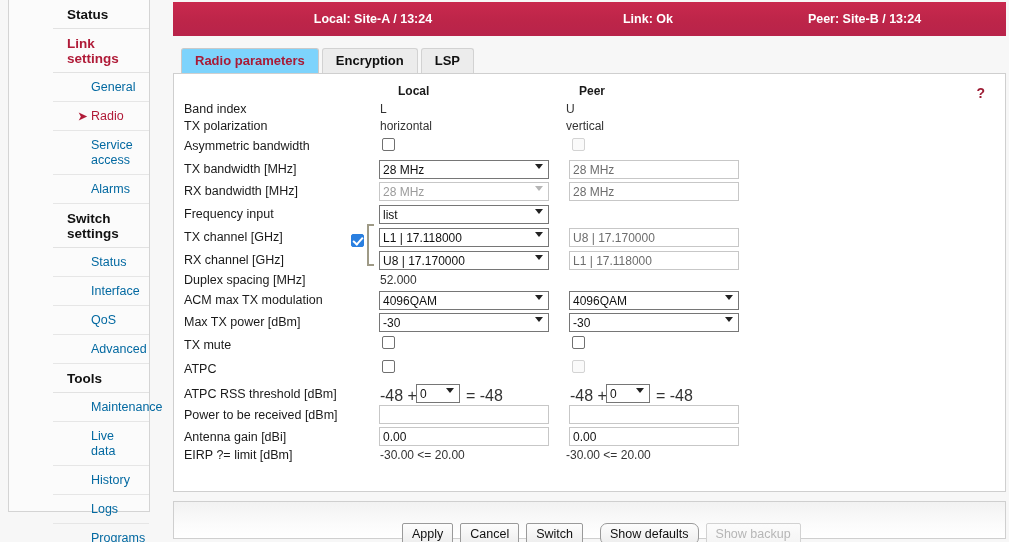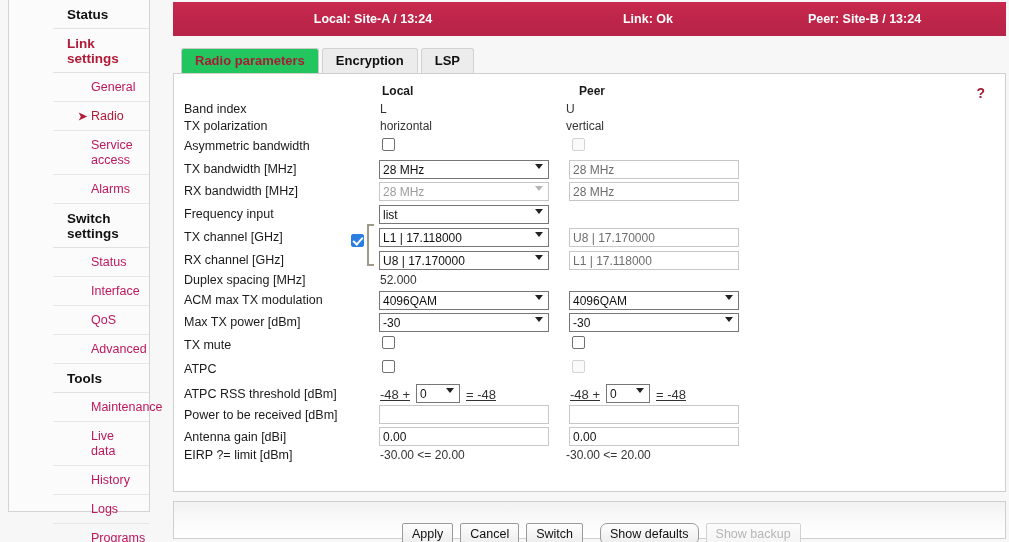--- a/index.html
+++ b/index.html
@@ -23,21 +23,21 @@
     padding-left: 44px;
   }
   .nav-group {
     font-weight: bold; font-size: 13.5px; color: #111;
     padding: 7px 10px 6px 14px;
     border-bottom: 1px solid #e2e2e2;
     line-height: 15px;
   }
   .nav-group.accent { color: #b01b38; }
   .nav-item {
-    font-size: 12.5px; color: #be185d;
+    font-size: 12.5px; color: #0369a1;
     padding: 7px 8px 6px 38px;
     border-bottom: 1px solid #e6e6e6;
     line-height: 15px;
     cursor: pointer;
     position: relative;
   }
   .nav-item.active { color: #b01b38; padding-left: 38px; }
   .nav-item.active .arrow {
     position: absolute; left: 25px; top: 7px;
     color: #b01b38; font-size: 11px; font-weight: bold;
@@ -68,42 +68,42 @@
     float: left; height: 26px; line-height: 24px;
     padding: 0 13px; margin-right: 3px;
     font-weight: bold; font-size: 13px; color: #111;
     background: #ececec;
     border: 1px solid #d2d2d2; border-bottom: none;
     border-radius: 3px 3px 0 0;
     cursor: pointer;
   }
   .tab.active {
     color: #a81b36;
-    background: #22c55e;
+    background: #7dd3fc;
     border-color: #c9c9c9;
     border-bottom: 1px solid #ffffff;
     height: 27px;
   }
 
   
   #panel {
     position: absolute; left: 173px; top: 73px; width: 833px; height: 419px;
     background: #ffffff;
     border: 1px solid #cfcfcf;
   }
   #helpq {
     position: absolute; right: 20px; top: 11px;
     color: #9c1b33; font-weight: bold; font-size: 14px; cursor: pointer;
   }
 
   
   .colhdr {
     position: absolute; font-weight: bold; font-size: 12px; color: #1a1a1a;
   }
-  .colhdr.local { left: 208px; top: 10px; }
+  .colhdr.local { left: 224px; top: 10px; }
   .colhdr.peer  { left: 394px; top: 10px; margin-left: 11px; }
   .lbl {
     position: absolute; left: 10px;
     font-size: 12.5px; color: #1a1a1a; white-space: nowrap;
   }
   .val {
     position: absolute; font-size: 12px; color: #333; white-space: nowrap;
   }
   .val.local { left: 206px; }
   .val.peer  { left: 392px; }
@@ -149,21 +149,21 @@
     border: solid #ffffff; border-width: 0 2px 2px 0;
     transform: rotate(42deg);
   }
 
   .bracket {
     position: absolute;
     border: 2px solid #9e9a86; border-right: none;
     width: 7px;
   }
 
-  .smalltxt { position: absolute; font-size: 13px; color: #333; white-space: nowrap; text-decoration: underline; }
+  .smalltxt { position: absolute; font-size: 16px; color: #333; white-space: nowrap; }
 
   
   #footer {
     position: absolute; left: 173px; top: 501px; width: 833px; height: 38px;
     background: linear-gradient(180deg,#f2f2f2 0%, #fbfbfb 60%, #ffffff 100%);
     border: 1px solid #cfcfcf;
   }
   #btnrow { position: absolute; left: 228px; top: 8px; margin-top: 13px; }
   .btn {
     float: left; margin-right: 7px;

